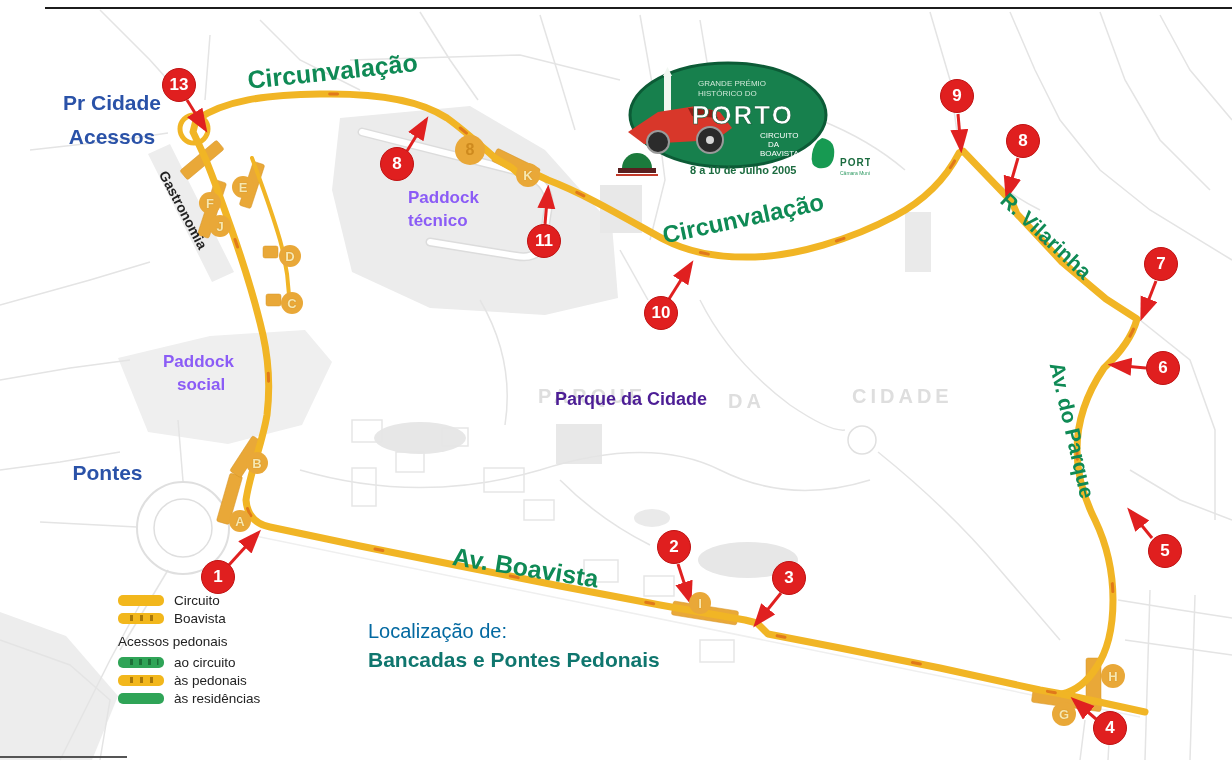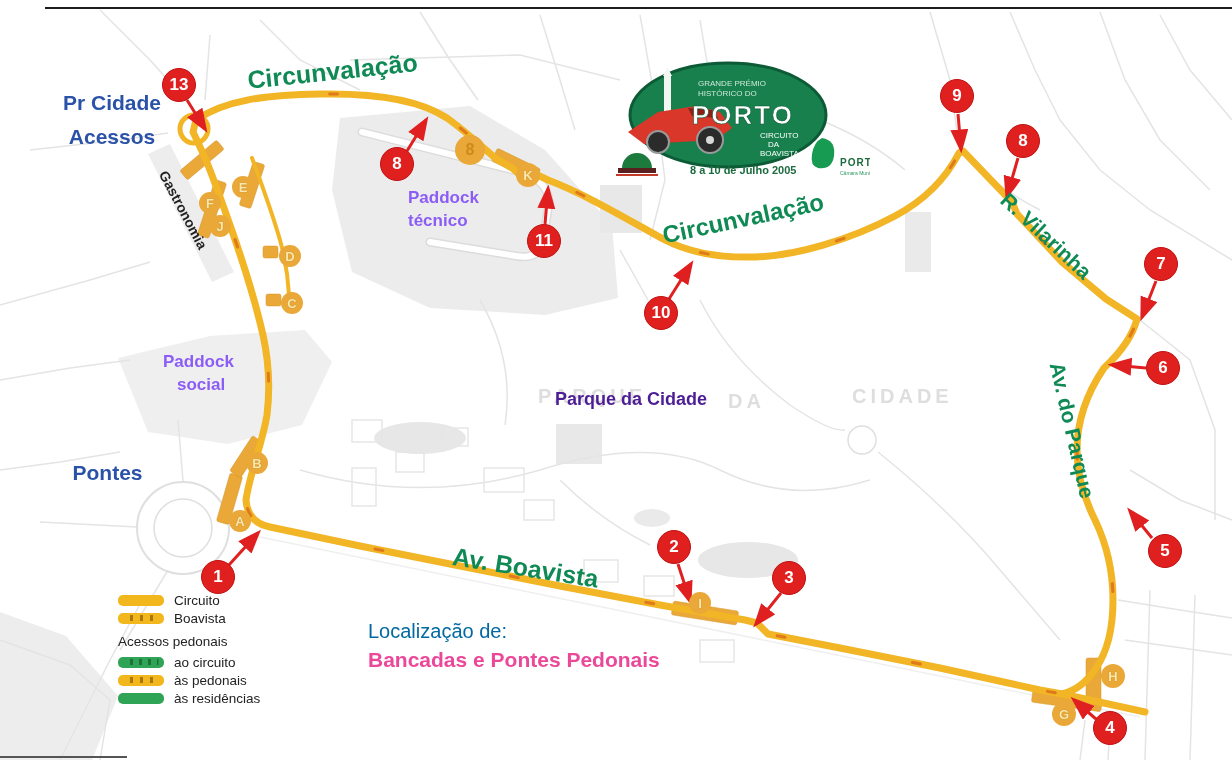--- a/index.html
+++ b/index.html
@@ -22,21 +22,21 @@
           transform:rotate(62deg);transform-origin:left top;white-space:nowrap;}
   .bridge{position:absolute;width:34px;height:34px;margin:-17px 0 0 -17px;border-radius:50%;
           background:#E01F1F;border:1px solid #c01212;color:#fff;font-weight:bold;font-size:17px;
           display:flex;align-items:center;justify-content:center;box-sizing:border-box;}
   .stand{position:absolute;width:22px;height:22px;margin:-11px 0 0 -11px;border-radius:50%;
          background:#E9A838;color:#F8E7AE;font-weight:bold;font-size:13px;
          display:flex;align-items:center;justify-content:center;text-shadow:0 0 1px #b87c12;}
   .stand.big{width:24px;height:24px;margin:-12px 0 0 -12px;}
   .stand.num{width:30px;height:30px;margin:-15px 0 0 -15px;font-size:16px;color:#CE8A1E;text-shadow:none;}
   .loc1{position:absolute;left:368px;top:620px;font-size:20px;color:#0369a1;}
-  .loc2{position:absolute;left:368px;top:648px;font-size:21px;font-weight:bold;color:#ec4899;}
+  .loc2{position:absolute;left:368px;top:648px;font-size:21px;font-weight:bold;color:#0f766e;}
   .legend{position:absolute;left:118px;top:592px;font-size:13.5px;color:#222;}
   .leg-row{display:flex;align-items:center;height:17px;margin-bottom:1px;}
   .leg-bar{width:46px;height:11px;border-radius:5px;margin-right:10px;flex:none;}
   .bar-gold{background:#F2B71C;}
   .bar-gold-marks{background:#F2B71C;background-image:repeating-linear-gradient(90deg,
       transparent 0 7px,#a87708 7px 10px);background-size:80% 55%;background-repeat:no-repeat;
       background-position:center;}
   .bar-green{background:#2FA457;}
   .bar-green-marks{background:#2FA457;background-image:repeating-linear-gradient(90deg,
       transparent 0 6px,#1c7038 6px 9px);background-size:75% 55%;background-repeat:no-repeat;

